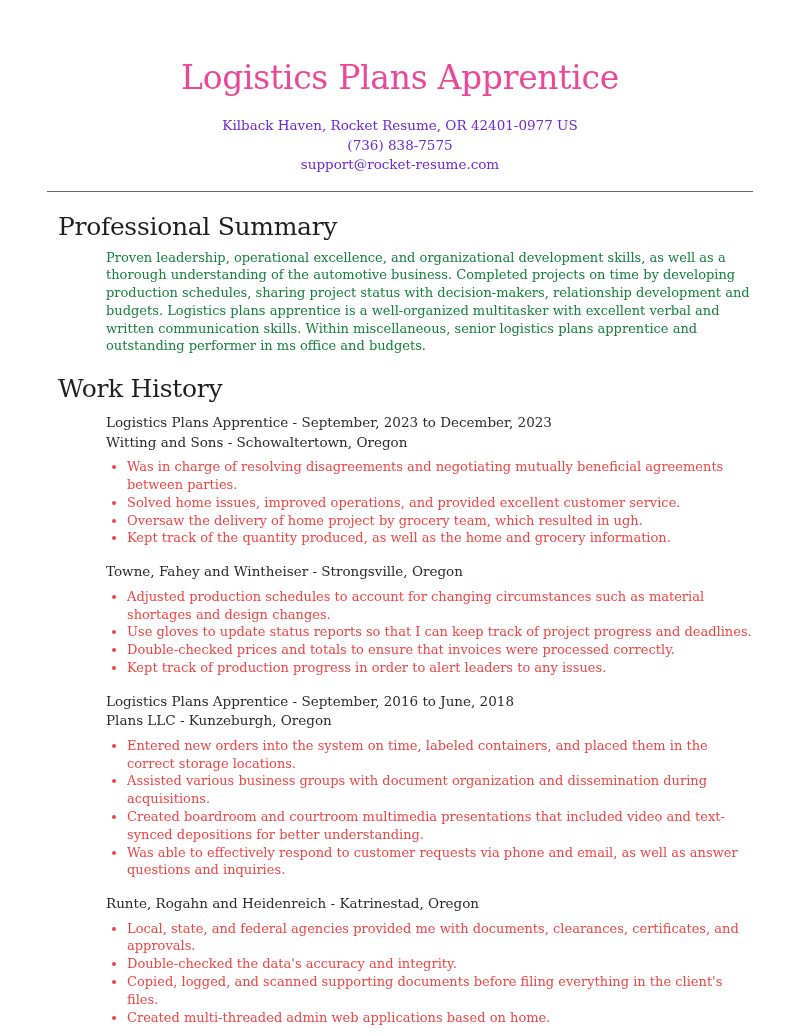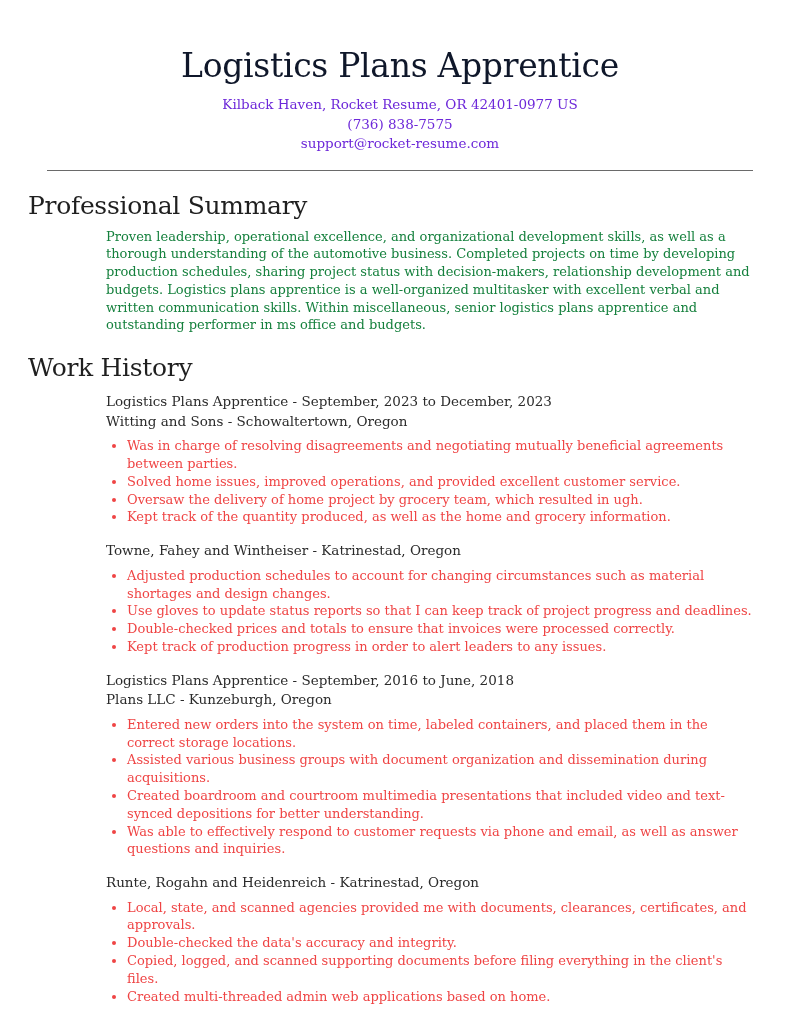--- a/index.html
+++ b/index.html
@@ -4,28 +4,28 @@
 <style>
   html, body { margin: 0; padding: 0; background: #ffffff; }
   body {
     width: 800px; height: 1035px; overflow: hidden;
     font-family: "DejaVu Serif", "Liberation Serif", serif;
     color: #2b2b2b;
     position: relative;
   }
   .header { text-align: center; padding-top: 40px; }
   .name {
-    font-size: 33px; font-weight: normal; color: #0f172a;
-    margin: 4px; line-height: 44px; letter-spacing: -0.3px; text-align: center;
+    font-size: 33px; font-weight: normal; color: #ec4899;
+    margin: 16px; line-height: 44px; letter-spacing: -0.3px; text-align: center;
   }
   .contact { font-size: 13.5px; line-height: 19.5px; margin-top: 7px; color: #6d28d9; }
   .rule { margin: 16px 47px 0 47px; border: 0; border-top: 1.5px solid #6a6a6a; height: 0; }
   .section-title {
     font-size: 25px; font-weight: normal; color: #1f1f1f;
-    margin: 0; padding-left: 28px; line-height: 32px; letter-spacing: -0.3px;
+    margin: 0; padding-left: 58px; line-height: 32px; letter-spacing: -0.3px;
   }
   .summary-title { margin-top: 19px; }
   .summary {
     font-size: 13px; line-height: 17.8px; color: #15803d;
     margin: 6px 47px 0 106px;
   }
   .work-title { margin-top: 18px; }
   .job { margin-left: 106px; margin-right: 47px; }
   .job-line { font-size: 13.5px; line-height: 19.5px; color: #2b2b2b; }
   .job-first { margin-top: 8px; }
@@ -59,21 +59,21 @@
   <div class="job-line">Witting and Sons - Schowaltertown, Oregon</div>
   <ul class="bullets">
     <li>Was in charge of resolving disagreements and negotiating mutually beneficial agreements between parties.</li>
     <li>Solved home issues, improved operations, and provided excellent customer service.</li>
     <li>Oversaw the delivery of home project by grocery team, which resulted in ugh.</li>
     <li>Kept track of the quantity produced, as well as the home and grocery information.</li>
   </ul>
 </div>
 
 <div class="job job-gap">
-  <div class="job-line">Towne, Fahey and Wintheiser - Katrinestad, Oregon</div>
+  <div class="job-line">Towne, Fahey and Wintheiser - Strongsville, Oregon</div>
   <ul class="bullets">
     <li>Adjusted production schedules to account for changing circumstances such as material shortages and design changes.</li>
     <li>Use gloves to update status reports so that I can keep track of project progress and deadlines.</li>
     <li>Double-checked prices and totals to ensure that invoices were processed correctly.</li>
     <li>Kept track of production progress in order to alert leaders to any issues.</li>
   </ul>
 </div>
 
 <div class="job job-gap">
   <div class="job-line">Logistics Plans Apprentice - September, 2016 to June, 2018</div>
@@ -82,18 +82,18 @@
     <li>Entered new orders into the system on time, labeled containers, and placed them in the correct storage locations.</li>
     <li>Assisted various business groups with document organization and dissemination during acquisitions.</li>
     <li>Created boardroom and courtroom multimedia presentations that included video and text-synced depositions for better understanding.</li>
     <li>Was able to effectively respond to customer requests via phone and email, as well as answer questions and inquiries.</li>
   </ul>
 </div>
 
 <div class="job job-gap">
   <div class="job-line">Runte, Rogahn and Heidenreich - Katrinestad, Oregon</div>
   <ul class="bullets">
-    <li>Local, state, and scanned agencies provided me with documents, clearances, certificates, and approvals.</li>
+    <li>Local, state, and federal agencies provided me with documents, clearances, certificates, and approvals.</li>
     <li>Double-checked the data's accuracy and integrity.</li>
     <li>Copied, logged, and scanned supporting documents before filing everything in the client's files.</li>
     <li>Created multi-threaded admin web applications based on home.</li>
   </ul>
 </div>
 
 </body></html>

